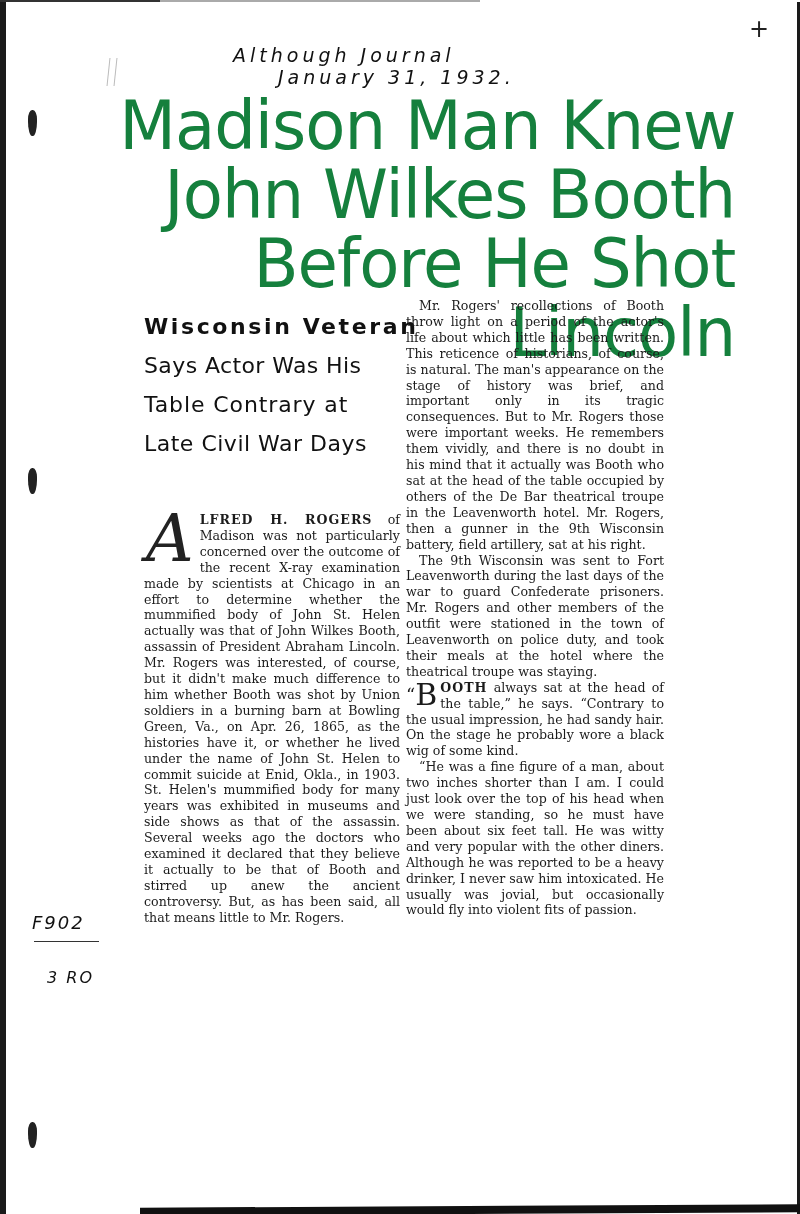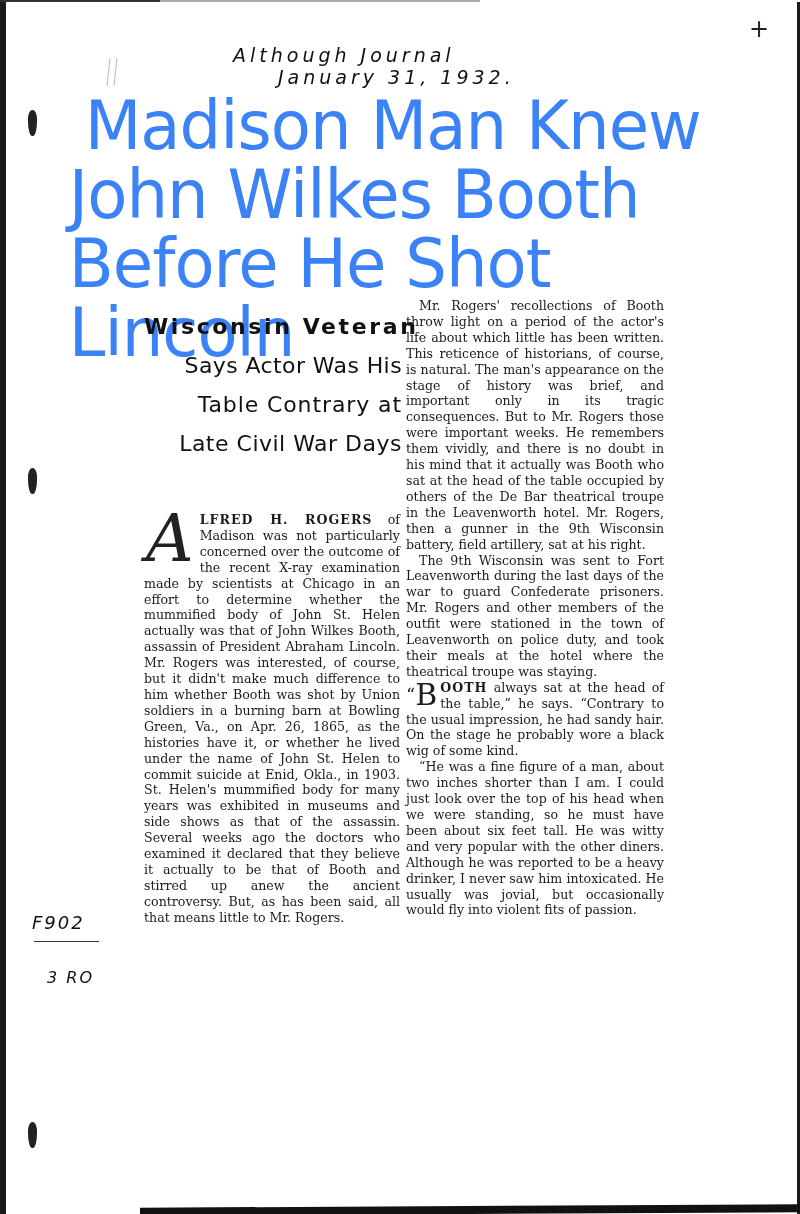--- a/index.html
+++ b/index.html
@@ -43,34 +43,34 @@
     .hw-date { left: 278px; top: 66px; font-size: 19px; letter-spacing: 4px; }
     .hw-code1 { left: 32px; top: 912px; font-size: 18px; letter-spacing: 2px; }
     .hw-code-line {
       position: absolute; left: 34px; top: 941px; width: 65px; height: 1px; background: #333;
     }
     .hw-code2 { left: 47px; top: 968px; font-size: 16px; letter-spacing: 2px; }
 
     .headline {
       position: absolute; left: 62px; top: 92px; width: 680px;
       font-family: "DejaVu Sans", sans-serif; font-weight: 200;
-      text-align: left; color: #3b82f6;
+      text-align: right; color: #15803d;
     }
     .headline .hl-line {
       display: block; font-size: 67px; line-height: 69px; letter-spacing: -1px;
       transform: scaleX(0.98); font-weight: normal;
       -webkit-text-stroke: 0px;
     }
     .hl-line-1 { margin-left: 16px; }
     .subhead {
       position: absolute; left: 144px; top: 307px; width: 258px;
       font-family: "DejaVu Sans", sans-serif; color: #111;
     }
     .subhead .sh-line {
-      display: block; font-size: 22px; line-height: 39px; text-align: right;
+      display: block; font-size: 22px; line-height: 39px; 
       white-space: nowrap;
     }
     .sh-l1 { letter-spacing: 2.6px; text-align: left; font-weight: bold; }
     .sh-l2 { letter-spacing: 0.4px; }
     .sh-l3 { letter-spacing: 0.9px; }
     .sh-l4 { letter-spacing: 0.3px; }
     .sh-l5 { letter-spacing: 0.5px; }
 
     .column {
       position: absolute; font-size: 12.6px; line-height: 15.9px; color: #1b1b1b;

